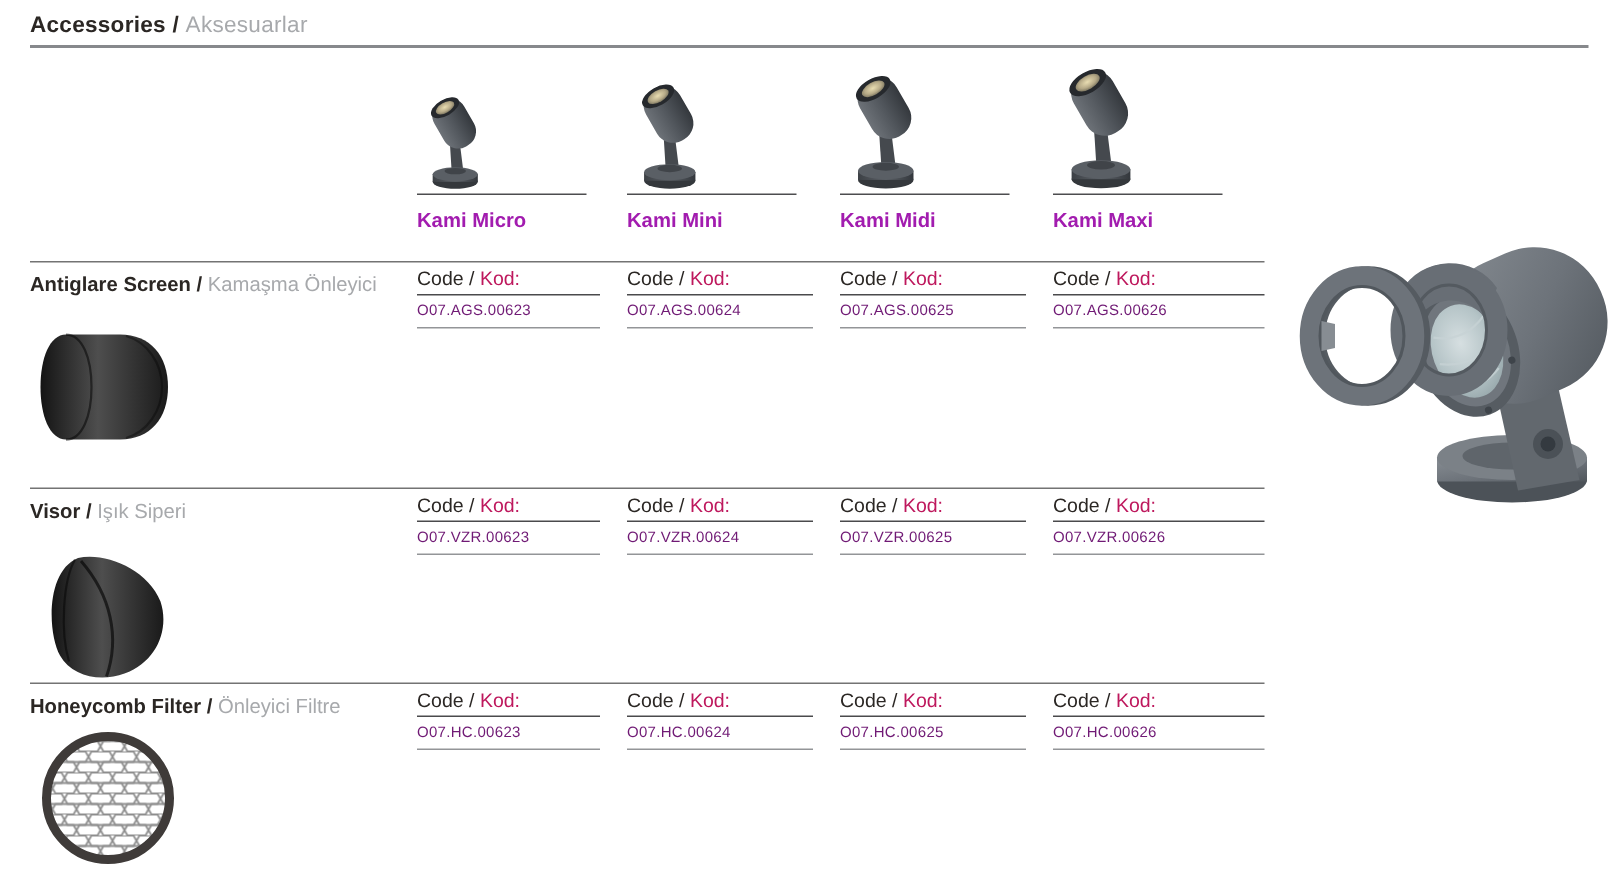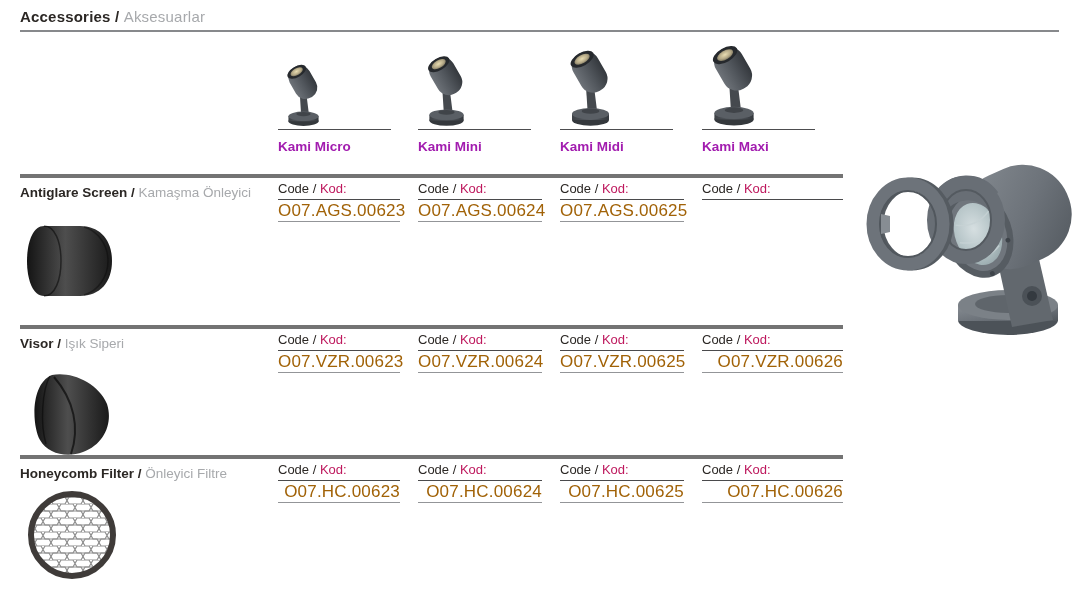--- a/index.html
+++ b/index.html
@@ -13,37 +13,37 @@
 
   
   .prod{position:absolute;top:42px;width:141px;}
   .prod-1{left:278px}.prod-2{left:418px}.prod-3{left:560px}.prod-4{left:702px}
   .prod-img{height:88px;width:113px;display:flex;align-items:flex-end;justify-content:flex-start;
             border-bottom:1.5px solid #4d4d4f;padding-bottom:2px;box-sizing:border-box;}
   .prod-img svg{margin-left:4px;}
   .prod-name{margin-top:9px;font-weight:bold;font-size:13.5px;color:#a21caf;}
 
   
-  .sect{position:absolute;left:20px;width:823px;height:140px;border-top:4px solid #737373;box-sizing:border-box;}
+  .sect{position:absolute;left:20px;width:823px;height:140px;border-top:1px solid #737373;box-sizing:border-box;}
   .sect-1{top:174px}.sect-2{top:325px}.sect-3{top:455px}
   .sect-label{position:absolute;left:0;top:7px;font-size:13.5px;font-weight:bold;color:#2b2724;white-space:nowrap;}
   .sect-label .sec{color:#a7a9ac;font-weight:normal;}
   .sect-img{position:absolute;}
   .img-ags{left:2px;top:46px;}
   .img-vzr{left:2px;top:43px;}
   .img-hc{left:7px;top:31px;}
 
   .codecol{position:absolute;top:0;}
   .cc-1{left:258px;width:122px}.cc-2{left:398px;width:124px}
   .cc-3{left:540px;width:124px}.cc-4{left:682px;width:141px}
   .code-head{height:22px;line-height:21px;border-bottom:1.5px solid #4a4a4c;
              font-size:13px;color:#2b2724;box-sizing:border-box;}
   .code-head .sec{color:#be185d;}
   .code-val{height:22px;line-height:21px;border-bottom:1.5px solid #939598;
-            font-size:17px;color:#a16207;box-sizing:border-box;letter-spacing:.2px;text-align:right;}
+            font-size:10px;color:#701a75;box-sizing:border-box;letter-spacing:.2px;}
 
   
   .hero{position:absolute;left:856px;top:128px;}
 
   .defs-holder{position:absolute;width:0;height:0;overflow:hidden;}
 </style>
 </head>
 <body>
 
 <svg class="defs-holder" aria-hidden="true">
@@ -150,20 +150,21 @@
     <div class="codecol cc-2">
       <div class="code-head"><span>Code /</span> <span class="sec">Kod:</span></div>
       <div class="code-val">O07.AGS.00624</div>
     </div>
     <div class="codecol cc-3">
       <div class="code-head"><span>Code /</span> <span class="sec">Kod:</span></div>
       <div class="code-val">O07.AGS.00625</div>
     </div>
     <div class="codecol cc-4">
       <div class="code-head"><span>Code /</span> <span class="sec">Kod:</span></div>
+      <div class="code-val">O07.AGS.00626</div>
     </div>
   </div>
 
   <div class="sect sect-2">
     <div class="sect-label">
       <span>Visor /</span>
       <span class="sec">Işık Siperi</span>
     </div>
     <div class="sect-img img-vzr">
       <svg width="92" height="84" viewBox="0 0 92 84">

